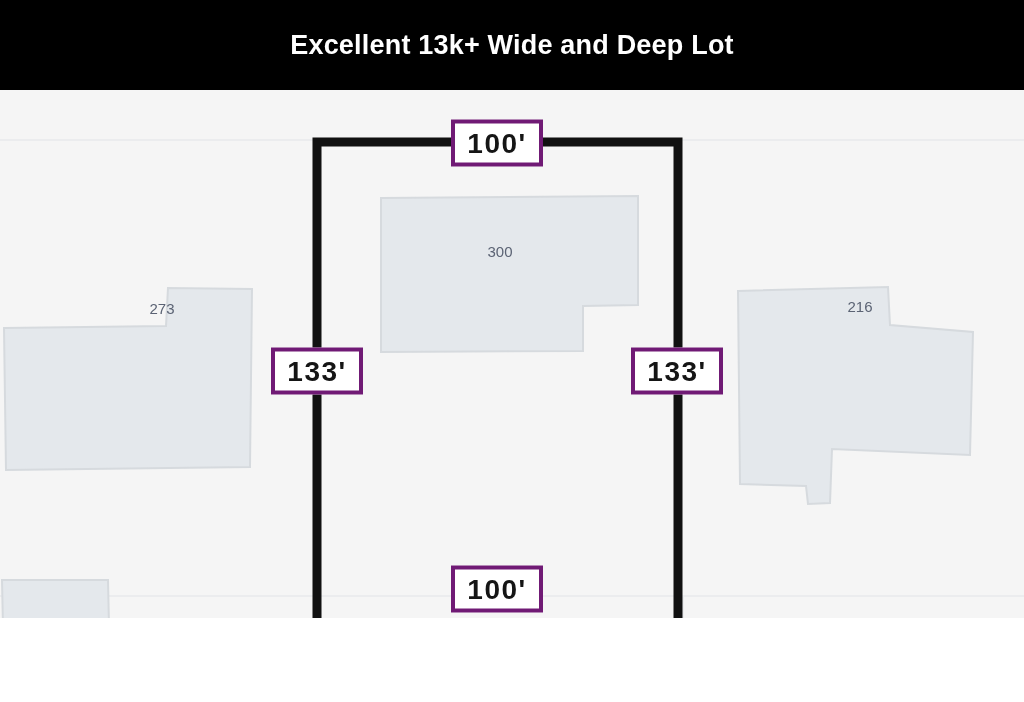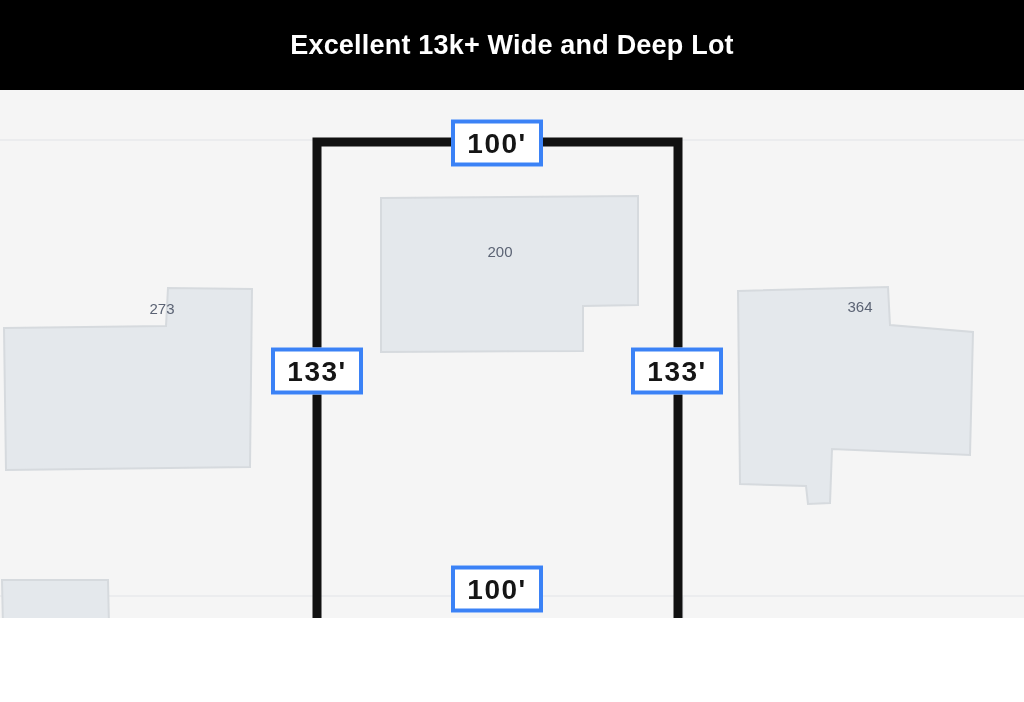--- a/index.html
+++ b/index.html
@@ -62,21 +62,21 @@
     font-family: "Liberation Sans", sans-serif;
     white-space: nowrap;
     transform: translate(-50%, -50%);
     pointer-events: none;
   }
 
   
   .dim-box {
     position: absolute;
     background: #ffffff;
-    border: 4px solid #3b82f6;
+    border: 4px solid #701a75;
     display: flex;
     align-items: center;
     justify-content: center;
     box-sizing: border-box;
     transform: translate(-50%, -50%);
   }
   .dim-box span {
     color: #151515;
     font-size: 28px;
     font-weight: bold;
@@ -120,22 +120,22 @@
 
         <polygon points="738,201 888,197 890,235 973,242 970,365 832,359 830,413 808,414 806,396 740,394"></polygon>
 
         <polygon points="2,490 108,490 110,581 4,583"></polygon>
       </g>
 
       <rect x="317" y="52" width="361" height="506" fill="none" stroke="#111111" stroke-width="9"></rect>
     </svg>
 
     <div class="parcel-label" style="left:162px; top:218px;">273</div>
-    <div class="parcel-label" style="left:500px; top:161px;">200</div>
-    <div class="parcel-label" style="left:860px; top:216px;">364</div>
+    <div class="parcel-label" style="left:500px; top:161px;">300</div>
+    <div class="parcel-label" style="left:860px; top:216px;">216</div>
   </div>
 
   <div class="dim-box" id="dim-top">
     <span>100'</span>
   </div>
 
   <div class="dim-box" id="dim-bottom">
     <span>100'</span>
   </div>
 

